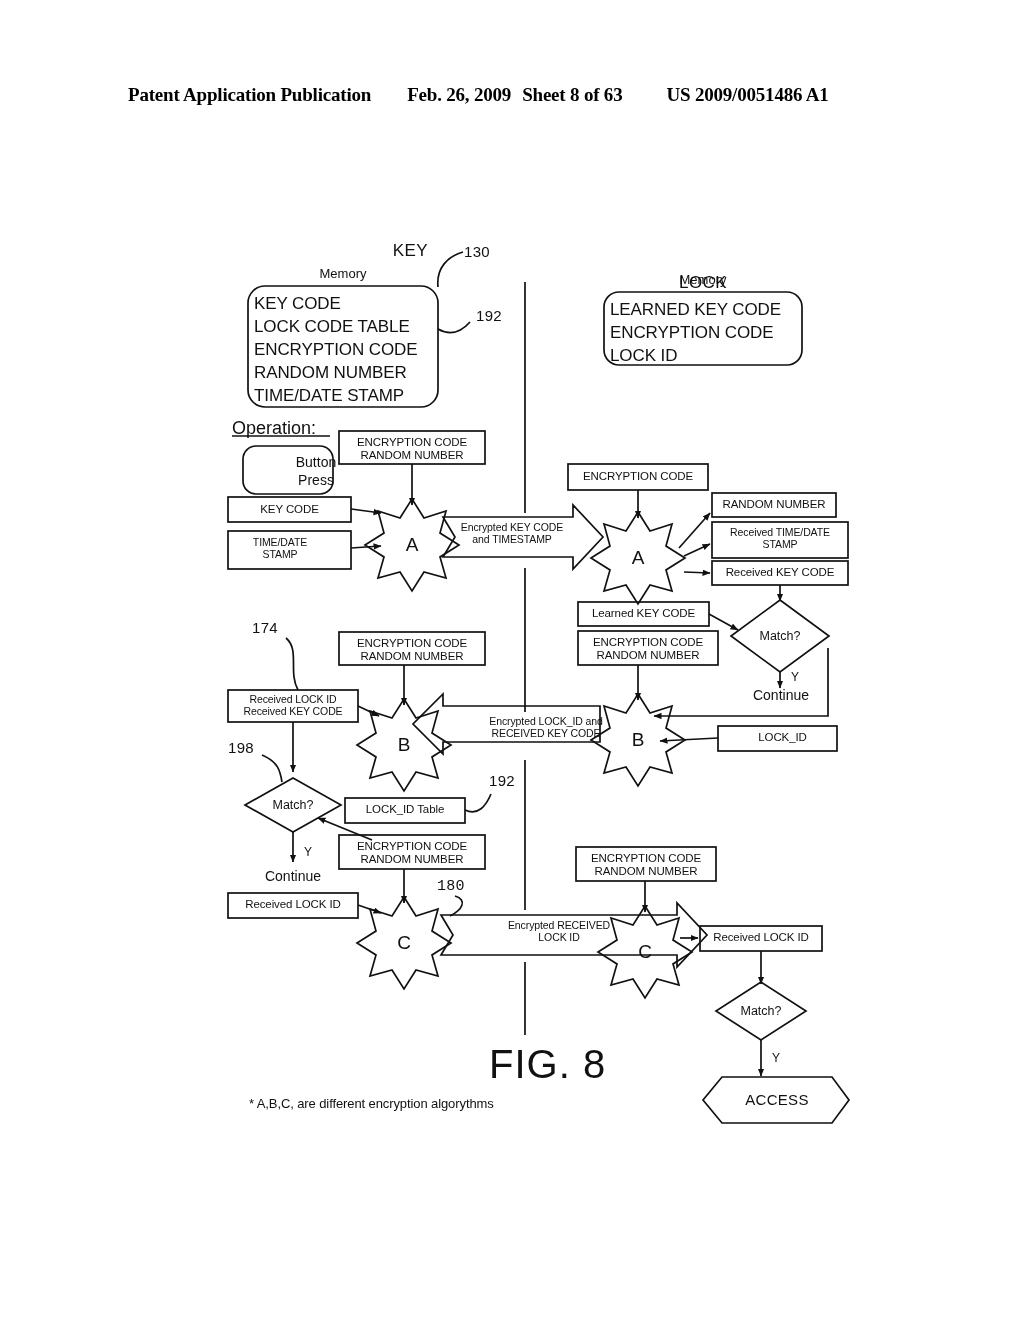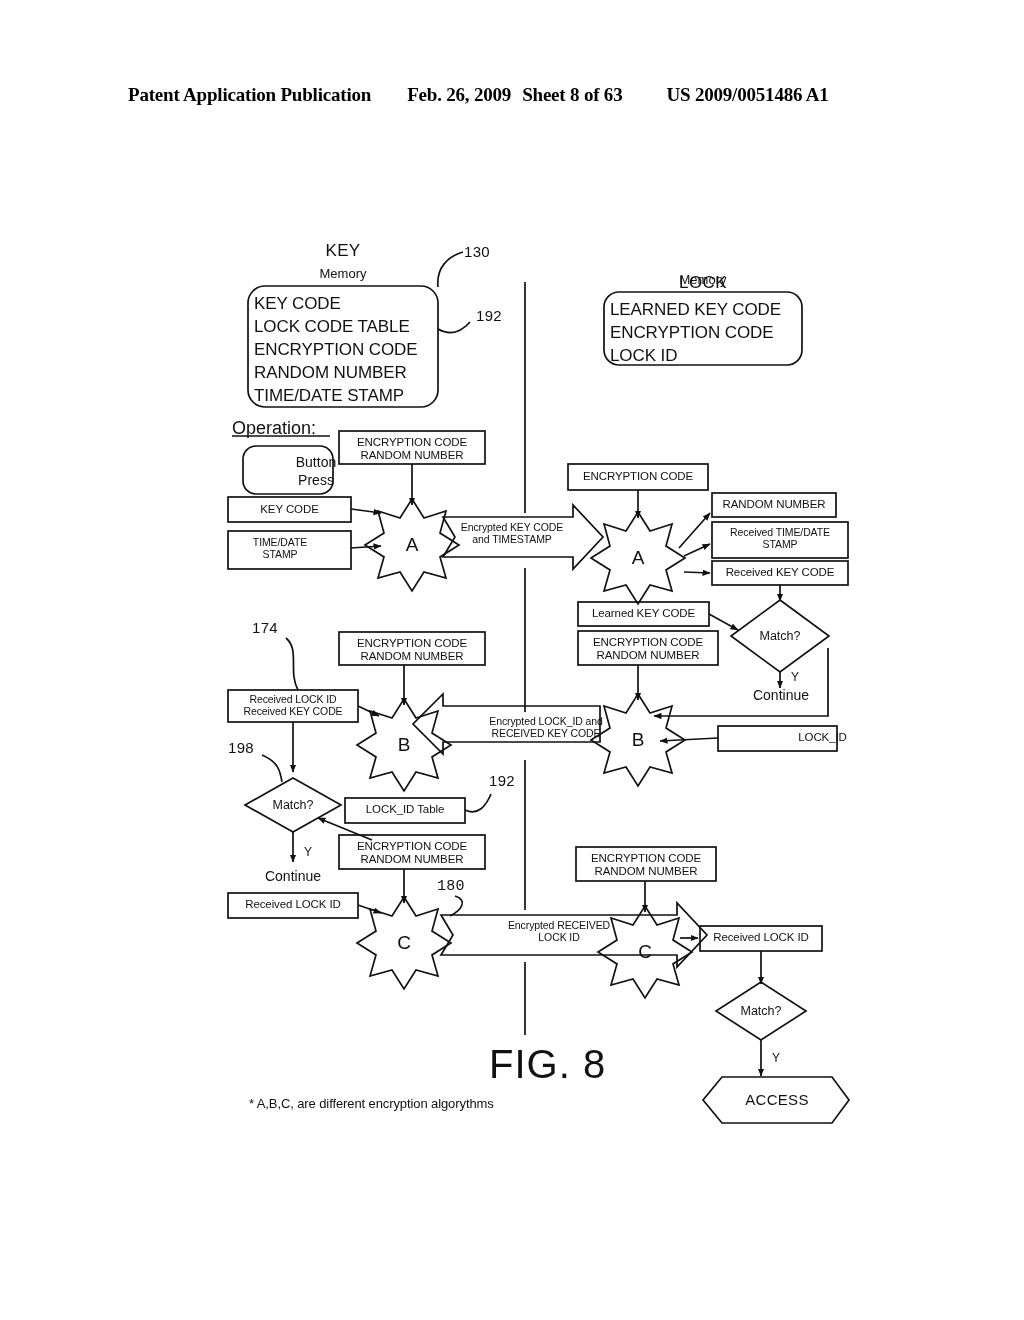--- a/index.html
+++ b/index.html
@@ -209,21 +209,21 @@
     <line x1="761" y1="951" x2="761" y2="984" marker-end="url(#ah)"></line>
 
     <path d="M761,982 L806,1011 L761,1040 L716,1011 Z"></path>
     <line x1="761" y1="1040" x2="761" y2="1076" marker-end="url(#ah)"></line>
 
     <path d="M722,1077 L832,1077 L849,1100 L832,1123 L722,1123 L703,1100 Z"></path>
 
   </g>
 </svg>
 
-<div class="lbl t-head ctr" style="left:258px; top:241px; width:170px;">KEY</div>
+<div class="lbl t-head ctr" style="left:258px; top:241px; width:170px;text-align:right;">KEY</div>
 <div class="lbl t-sub ctr" style="left:258px; top:267px; width:170px;">Memory</div>
 
 <div class="lbl t-mem" style="left:254px; top:293px;">KEY CODE</div>
 <div class="lbl t-mem" style="left:254px; top:316px;">LOCK CODE TABLE</div>
 <div class="lbl t-mem" style="left:254px; top:339px;">ENCRYPTION CODE</div>
 <div class="lbl t-mem" style="left:254px; top:362px;">RANDOM NUMBER</div>
 <div class="lbl t-mem" style="left:254px; top:385px;">TIME/DATE STAMP</div>
 
 <div class="lbl t-ref" style="left:464px; top:244px;">130</div>
 <div class="lbl t-ref" style="left:476px; top:308px;">192</div>
@@ -257,21 +257,21 @@
 <div class="lbl t-box ctr" style="left:712px; top:566px; width:136px;">Received KEY CODE</div>
 
 <div class="lbl t-diam ctr" style="left:745px; top:629px; width:70px;">Match?</div>
 <div class="lbl t-y" style="left:791px; top:671px;">Y</div>
 <div class="lbl t-cont ctr" style="left:733px; top:688px; width:96px;">Continue</div>
 
 <div class="lbl t-box ctr" style="left:578px; top:607px; width:131px;">Learned KEY CODE</div>
 <div class="lbl t-box ctr" style="left:578px; top:636px; width:140px;">ENCRYPTION CODE
 RANDOM NUMBER</div>
 <div class="lbl t-star ctr" style="left:608px; top:729px; width:60px;">B</div>
-<div class="lbl t-box ctr" style="left:718px; top:731px; width:129px;margin-left:40px;">LOCK_ID</div>
+<div class="lbl t-box ctr" style="left:718px; top:731px; width:129px;">LOCK_ID</div>
 
 <div class="lbl t-ref" style="left:252px; top:620px;">174</div>
 <div class="lbl t-box ctr" style="left:339px; top:637px; width:146px;">ENCRYPTION CODE
 RANDOM NUMBER</div>
 <div class="lbl t-boxsm ctr" style="left:228px; top:694px; width:130px;">Received LOCK ID
 Received KEY CODE</div>
 <div class="lbl t-ref" style="left:228px; top:740px;">198</div>
 <div class="lbl t-star ctr" style="left:374px; top:734px; width:60px;">B</div>
 
 <div class="lbl t-boxsm ctr" style="left:467px; top:716px; width:158px;">Encrypted LOCK_ID and

